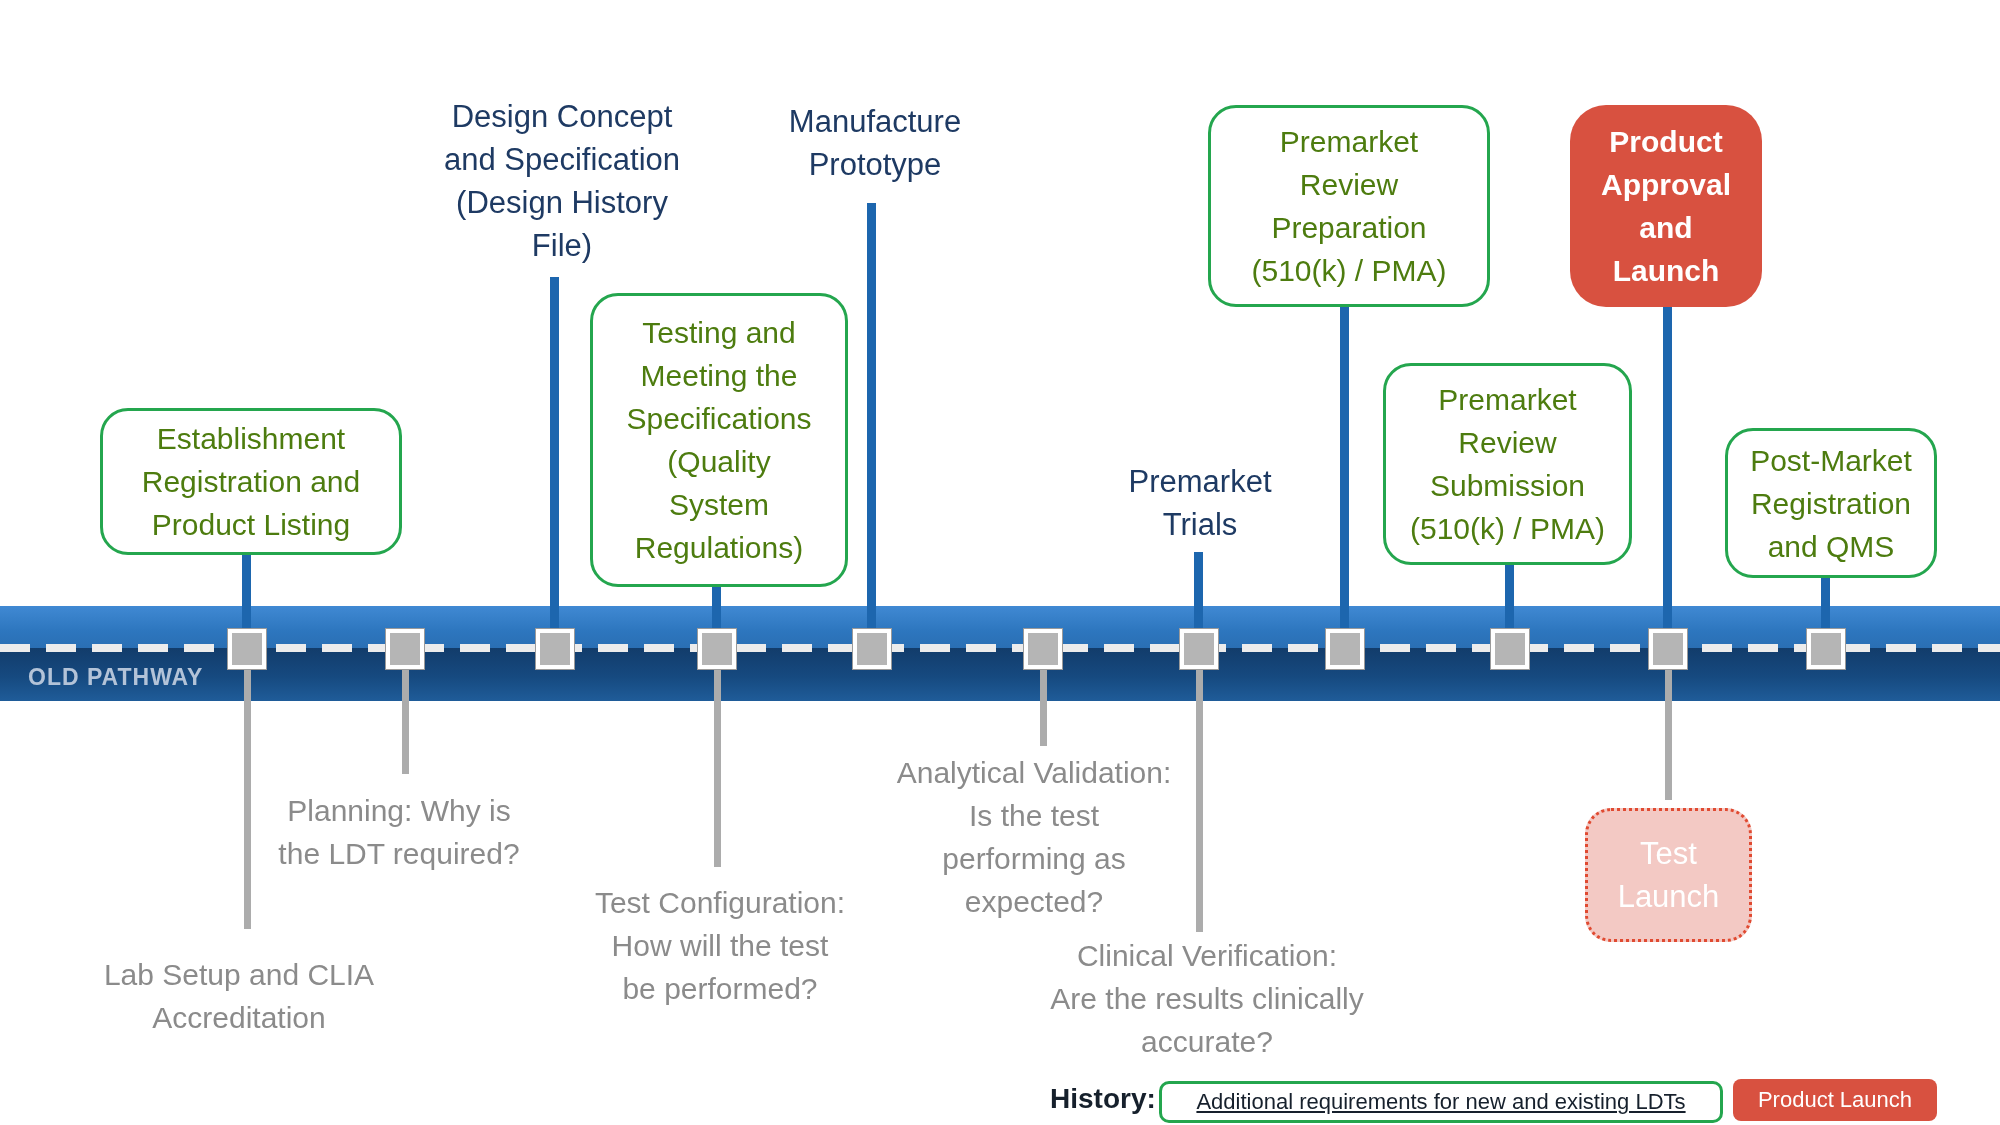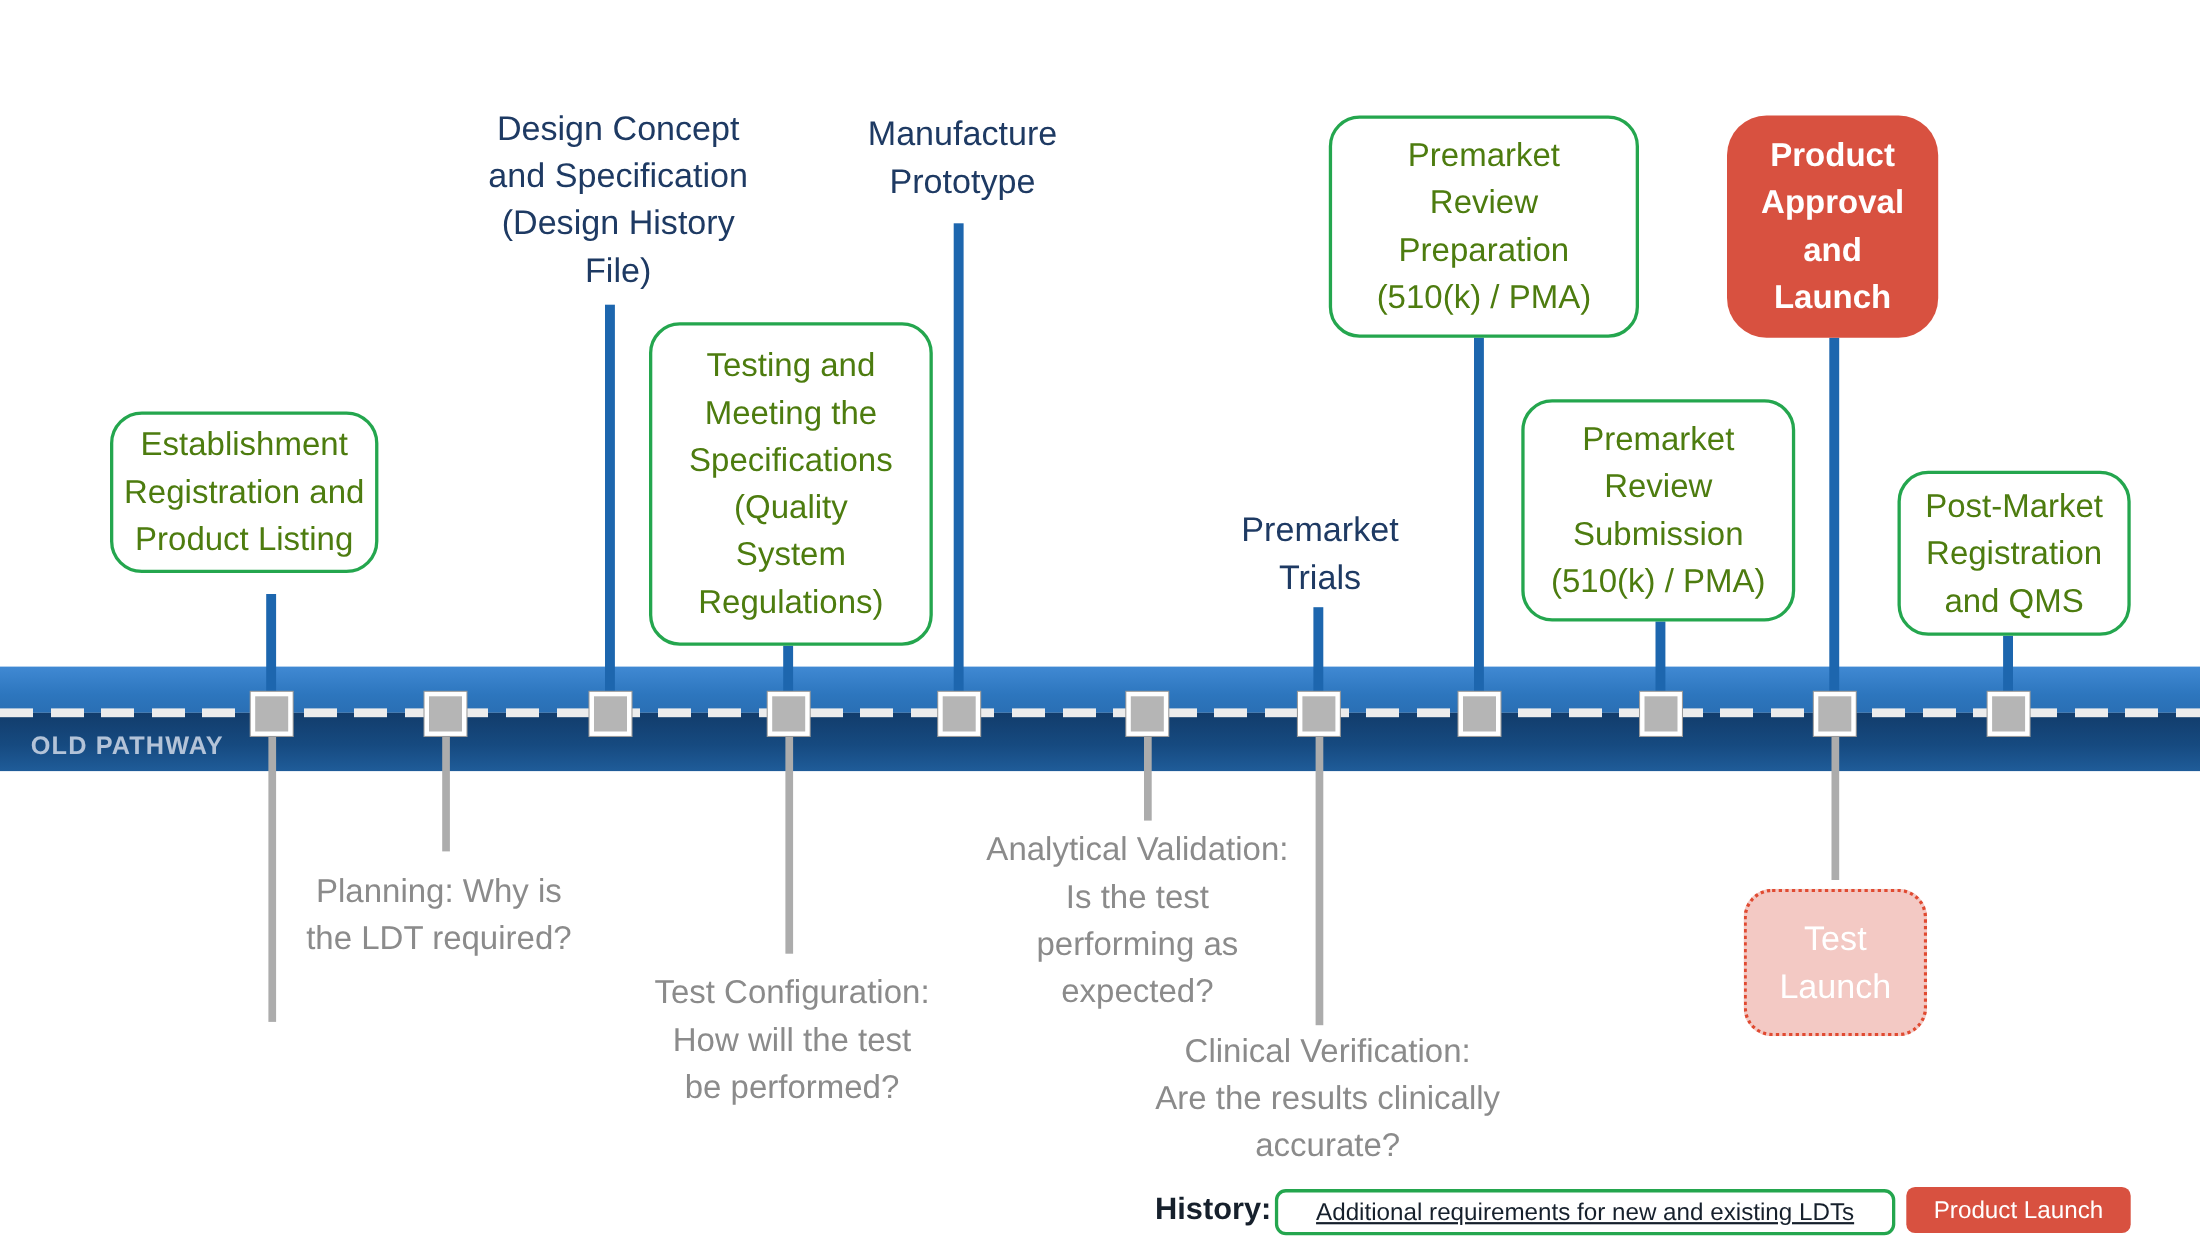--- a/index.html
+++ b/index.html
@@ -72,21 +72,21 @@
   <div class="marker" style="left:536px;"></div>
   <div class="marker" style="left:698px;"></div>
   <div class="marker" style="left:853px;"></div>
   <div class="marker" style="left:1024px;"></div>
   <div class="marker" style="left:1180px;"></div>
   <div class="marker" style="left:1326px;"></div>
   <div class="marker" style="left:1491px;"></div>
   <div class="marker" style="left:1649px;"></div>
   <div class="marker" style="left:1807px;"></div>
 
-  <div class="gbox" style="left:100px;top:374px;width:244px;height:147px;border-radius:29px;">Establishment
+  <div class="gbox" style="left:100px;top:408px;width:302px;height:147px;">Establishment
 Registration and
 Product Listing</div>
   <div class="navy-text" style="left:562px;top:95px;">Design Concept
 and Specification
 (Design History
 File)</div>
   <div class="gbox" style="left:590px;top:293px;width:258px;height:294px;">Testing and
 Meeting the
 Specifications
 (Quality
@@ -105,20 +105,22 @@
 Submission
 (510(k) / PMA)</div>
   <div class="rbox" style="left:1570px;top:105px;width:192px;height:202px;">Product
 Approval
 and
 Launch</div>
   <div class="gbox" style="left:1725px;top:428px;width:212px;height:150px;">Post-Market
 Registration
 and QMS</div>
 
+  <div class="gray-text" style="left:239px;top:953px;">Lab Setup and CLIA
+Accreditation</div>
   <div class="gray-text" style="left:399px;top:789px;">Planning: Why is
 the LDT required?</div>
   <div class="gray-text" style="left:720px;top:881px;">Test Configuration:
 How will the test
 be performed?</div>
   <div class="gray-text" style="left:1034px;top:751px;">Analytical Validation:
 Is the test
 performing as
 expected?</div>
   <div class="gray-text" style="left:1207px;top:934px;">Clinical Verification:

